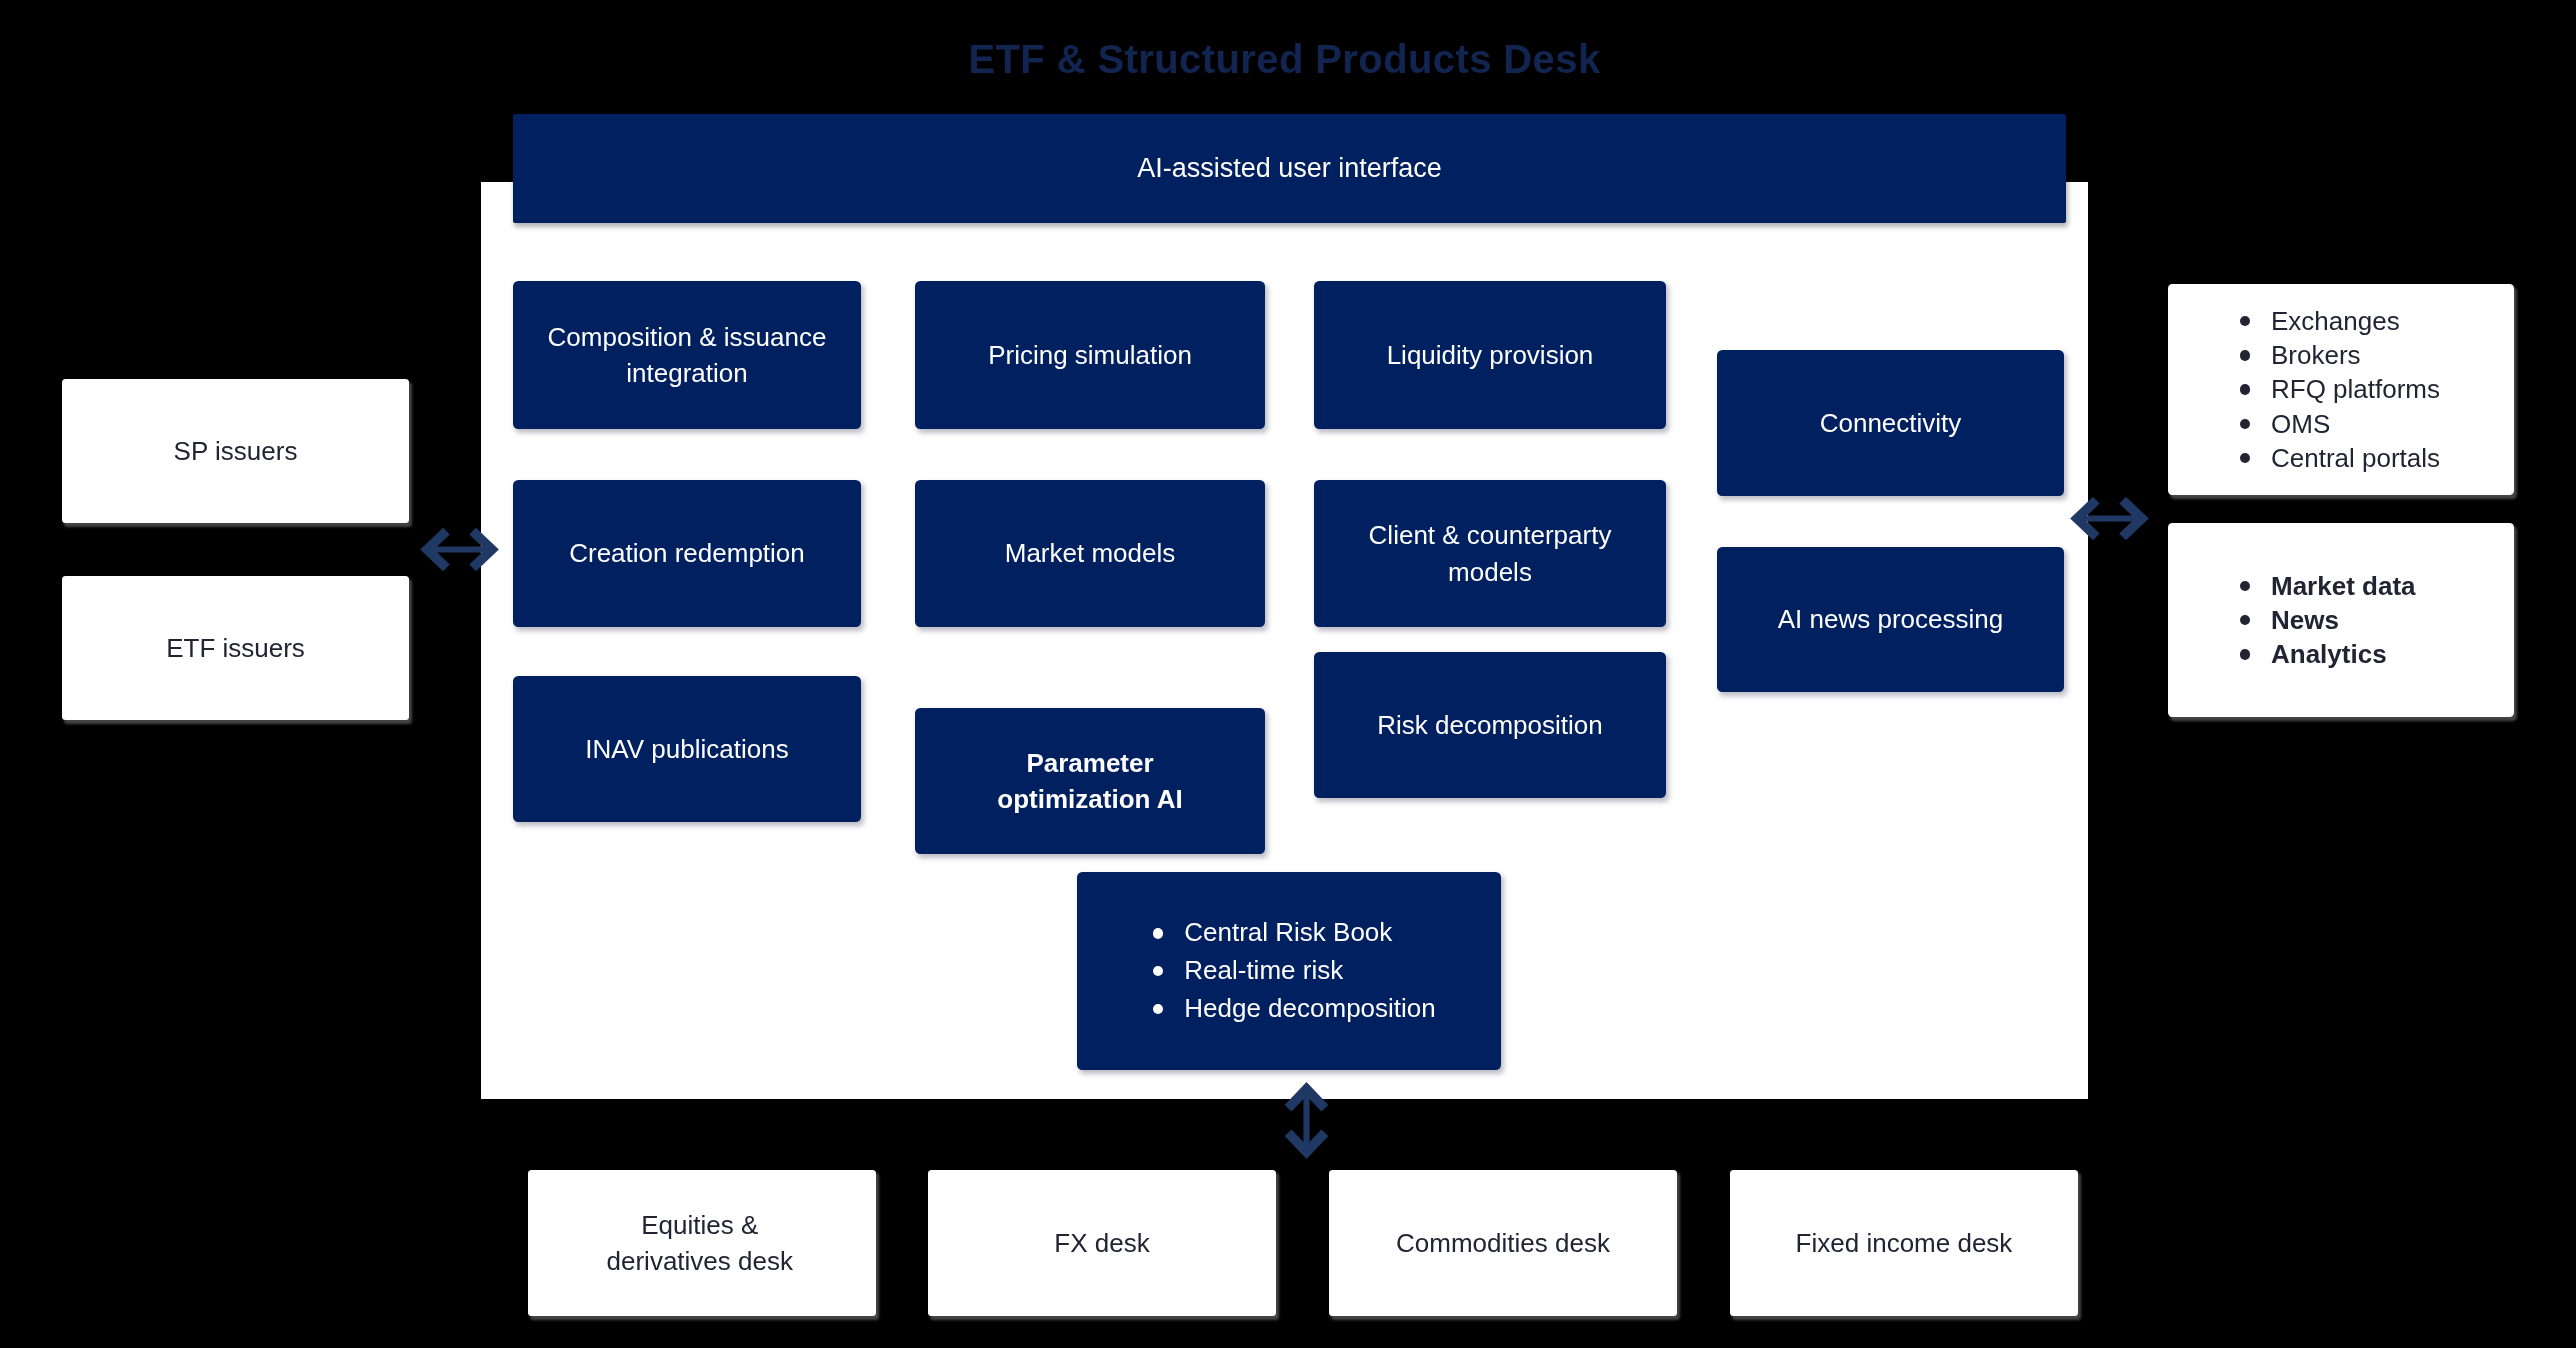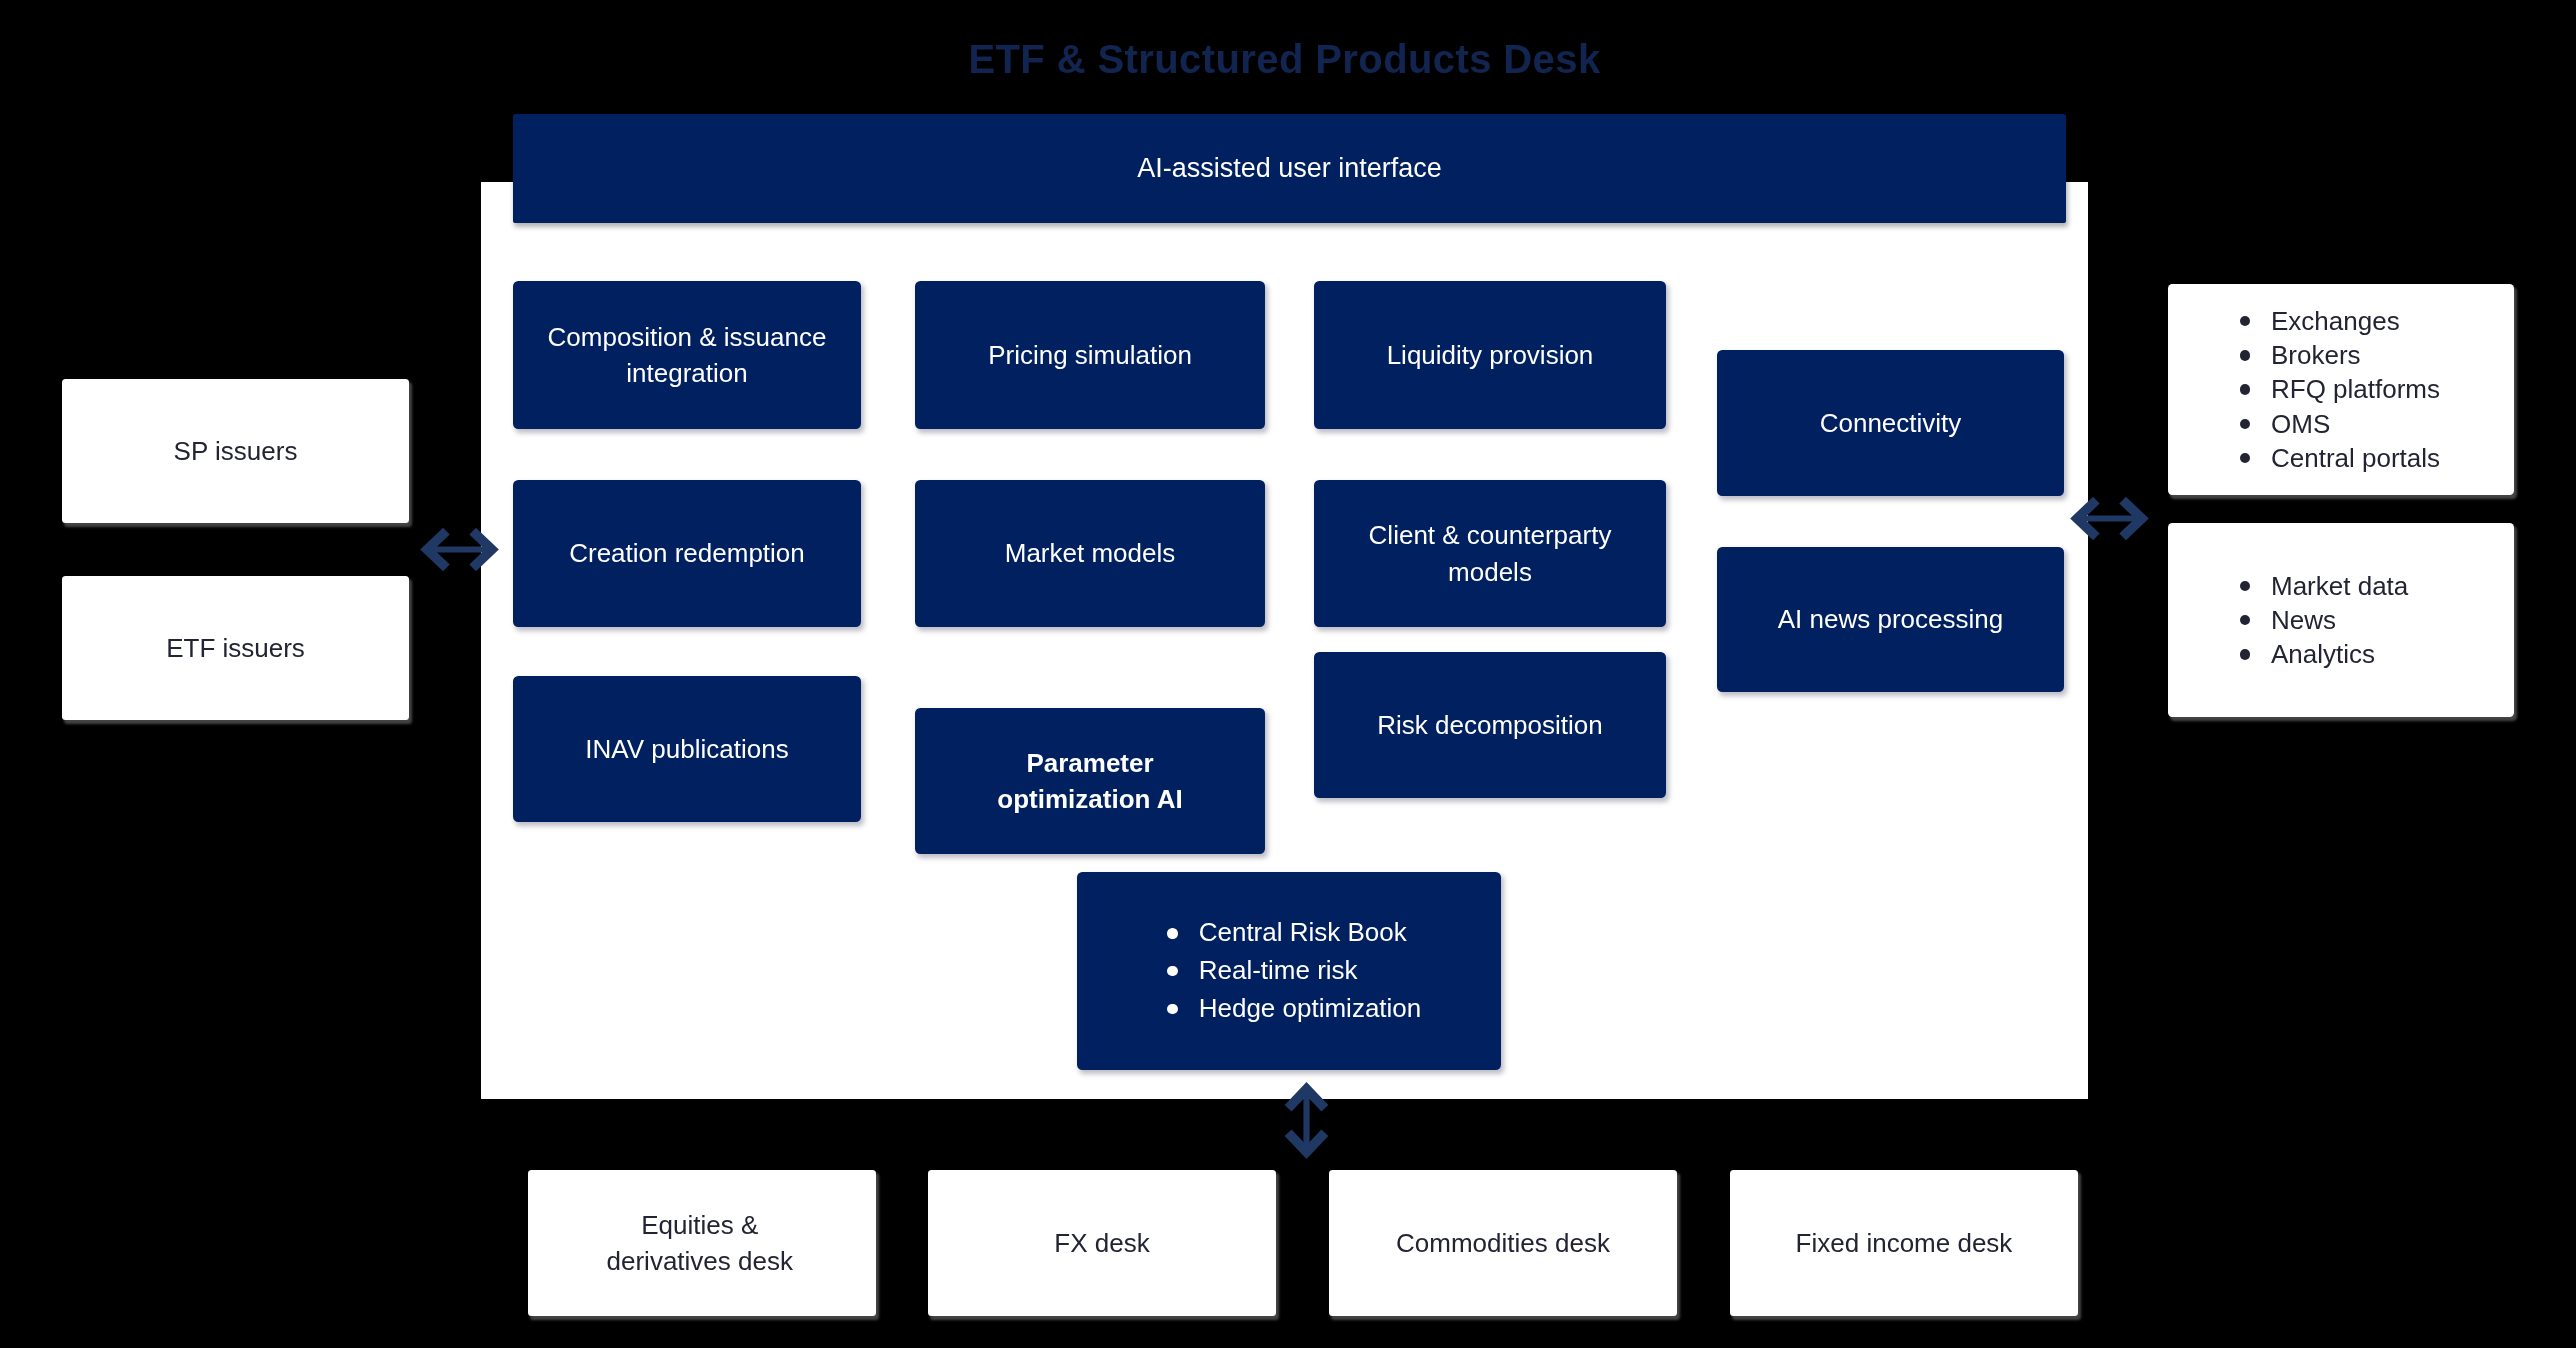--- a/index.html
+++ b/index.html
@@ -150,41 +150,41 @@
   <span class="label label-narrow">Parameter optimization AI</span>
 </div>
 <div class="abs module" style="left:1314px;top:652px;width:352px;height:146px;">
   <span class="label">Risk decomposition</span>
 </div>
 
 <div class="abs central">
   <ul class="bullets">
     <li>Central Risk Book</li>
     <li>Real-time risk</li>
-    <li>Hedge optimization</li>
+    <li>Hedge decomposition</li>
   </ul>
 </div>
 
 <div class="abs wbox" style="left:62px;top:379px;width:347px;height:144px;">
   <span>SP issuers</span>
 </div>
 <div class="abs wbox" style="left:62px;top:576px;width:347px;height:144px;">
   <span>ETF issuers</span>
 </div>
 
 <div class="abs wbox rightbox" style="top:284px;height:211px;">
   <ul class="bullets">
     <li>Exchanges</li>
     <li>Brokers</li>
     <li>RFQ platforms</li>
     <li>OMS</li>
     <li>Central portals</li>
   </ul>
 </div>
-<div class="abs wbox rightbox" style="top:523px;height:194px;">
+<div class="abs wbox rightbox" style="top:523px;height:194px;font-weight:bold;">
   <ul class="bullets">
     <li>Market data</li>
     <li>News</li>
     <li>Analytics</li>
   </ul>
 </div>
 
 <div class="abs wbox" style="left:528px;top:1170px;width:348px;height:146px;padding-left:13px;">
   <span class="label-desk">Equities &amp; derivatives desk</span>
 </div>

